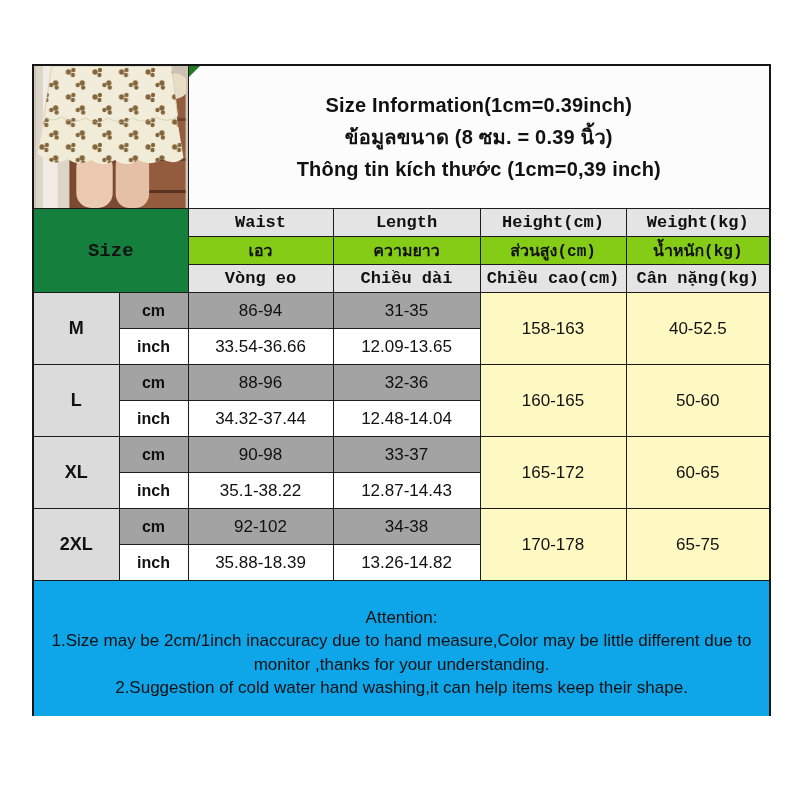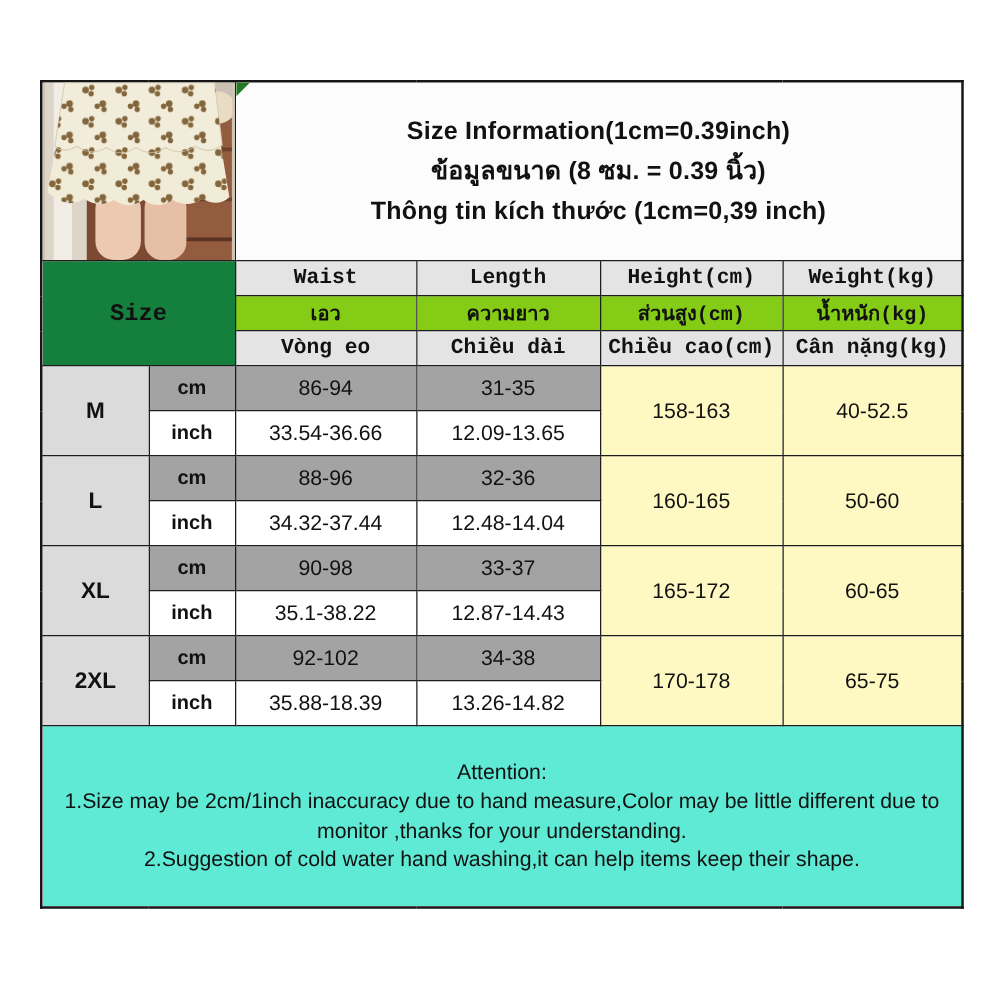--- a/index.html
+++ b/index.html
@@ -1,18 +1,18 @@
 <!DOCTYPE html>
 <html><head>
 <meta charset="utf-8">
 <style>
   * { margin:0; padding:0; box-sizing:border-box; }
   html,body { width:800px; height:800px; background:#ffffff;
               font-family:"Liberation Sans","DejaVu Sans",sans-serif; color:#111; }
-  .canvas { position:relative; width:800px; height:800px; background:#fff; overflow:hidden; }
+  .canvas { position:relative; width:800px; height:716px; background:#fff; overflow:hidden; }
 
   .chart-wrap { position:absolute; left:32px; top:64px; }
 
   table.size-chart { border-collapse:collapse; table-layout:fixed; width:737px; }
   table.size-chart td { border:1.5px solid #1c1c1c; text-align:center; vertical-align:middle;
                         overflow:hidden; padding:0 2px; }
   table.size-chart { border:2px solid #161616; }
 
   
   tr.r-top   td { height:142px; }
@@ -34,21 +34,21 @@
   td.size-hdr { background:#15803d; font-weight:bold; font-size:19px; }
 
   
   td.size-lab { background:#dbdbdb; font-weight:bold; font-size:18px; }
   td.unit-lab { font-weight:bold; font-size:16px; }
   td.shade { background:#a3a3a3; }
   td.val { font-size:17px;margin-top:44px; }
   td.val-merged { font-size:17px; background:#fef9c3; }
 
   
-  td.note-cell { vertical-align:top; text-align:left; padding:2px 6px 0 6px; background:#5eead4; }
+  td.note-cell { vertical-align:top; text-align:left; padding:2px 6px 0 6px; background:#0ea5e9; }
   .note-line { font-size:17px; line-height:1.38; font-weight:400; color:#111; }
 
   svg { display:block; }
 </style>
 </head>
 <body>
 
 <div class="canvas">
   <div class="chart-wrap">
     <table class="size-chart">

